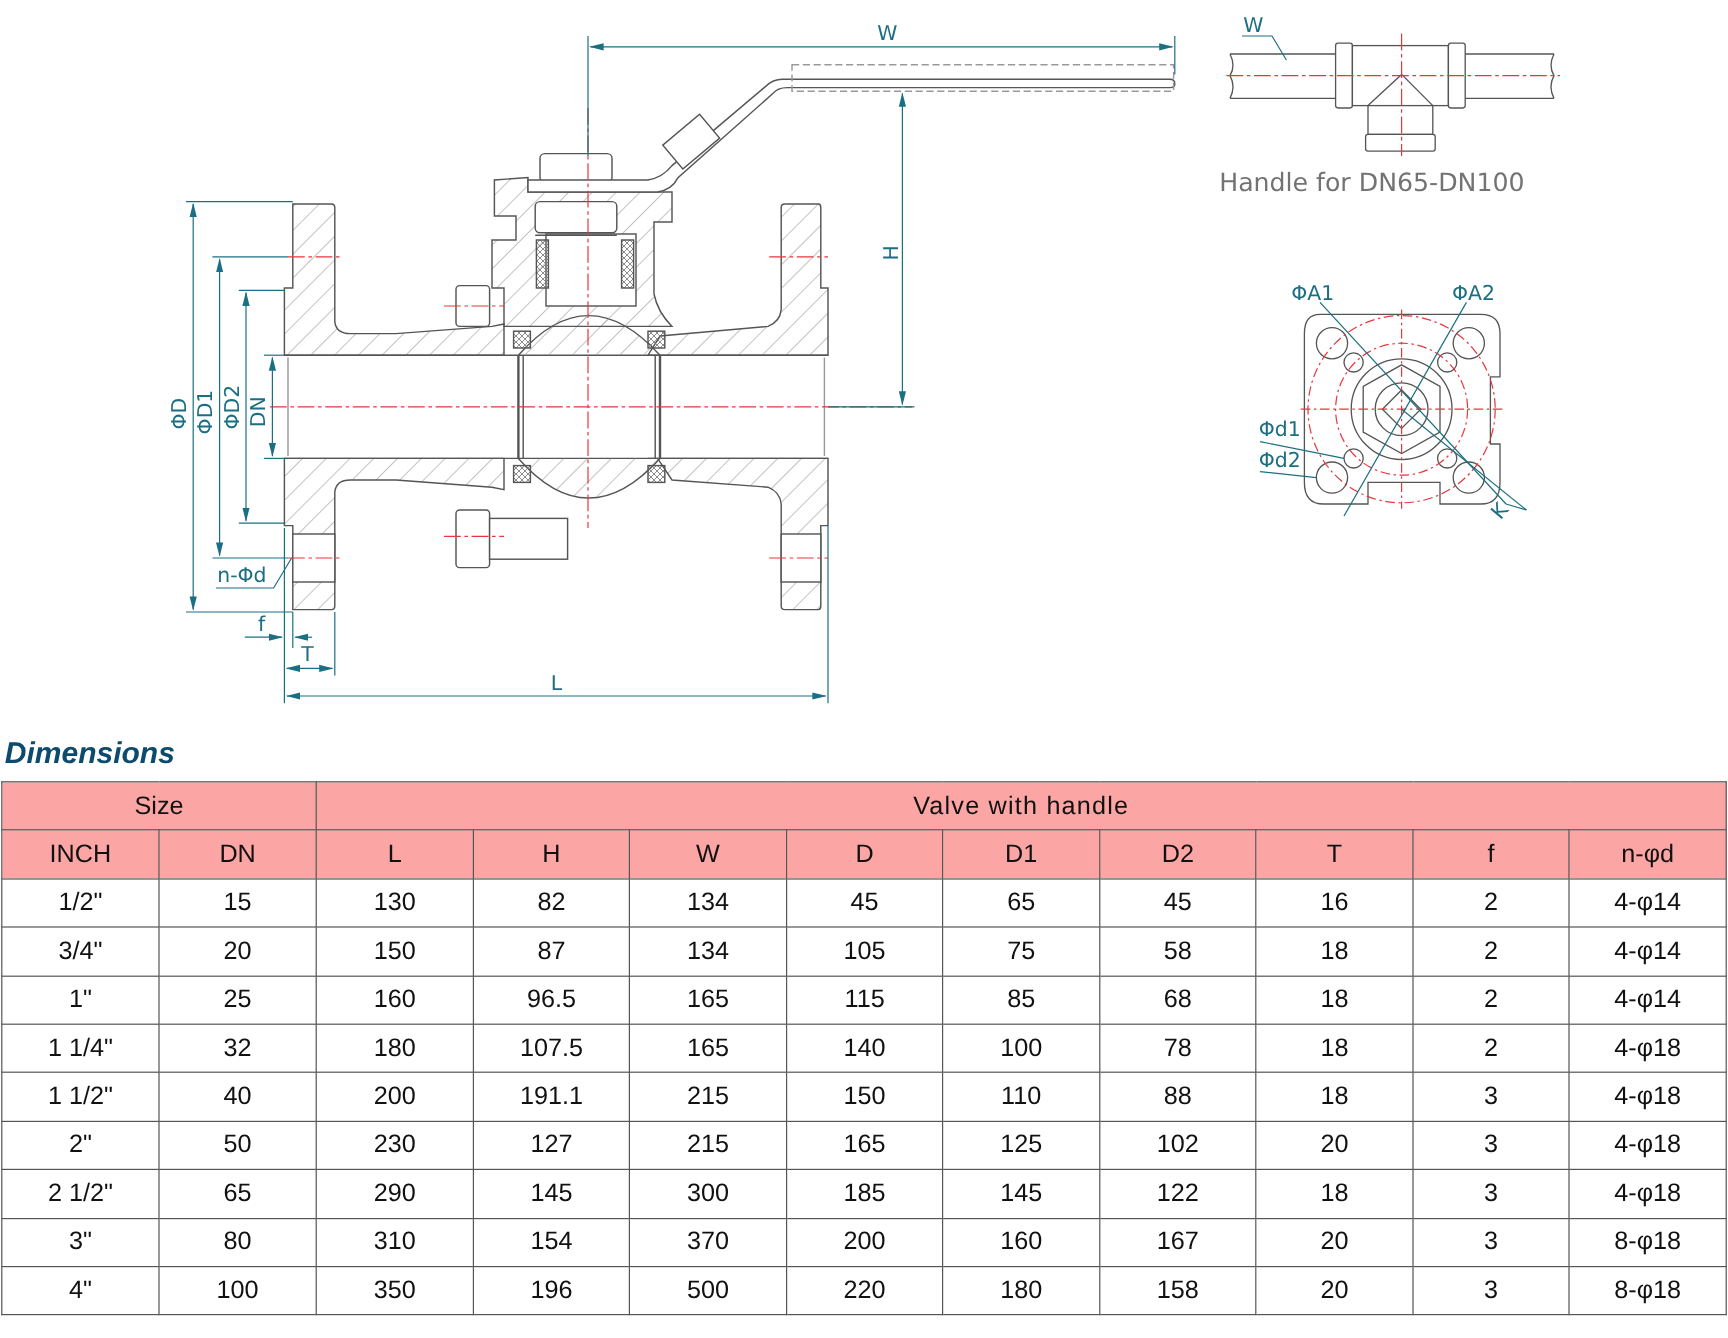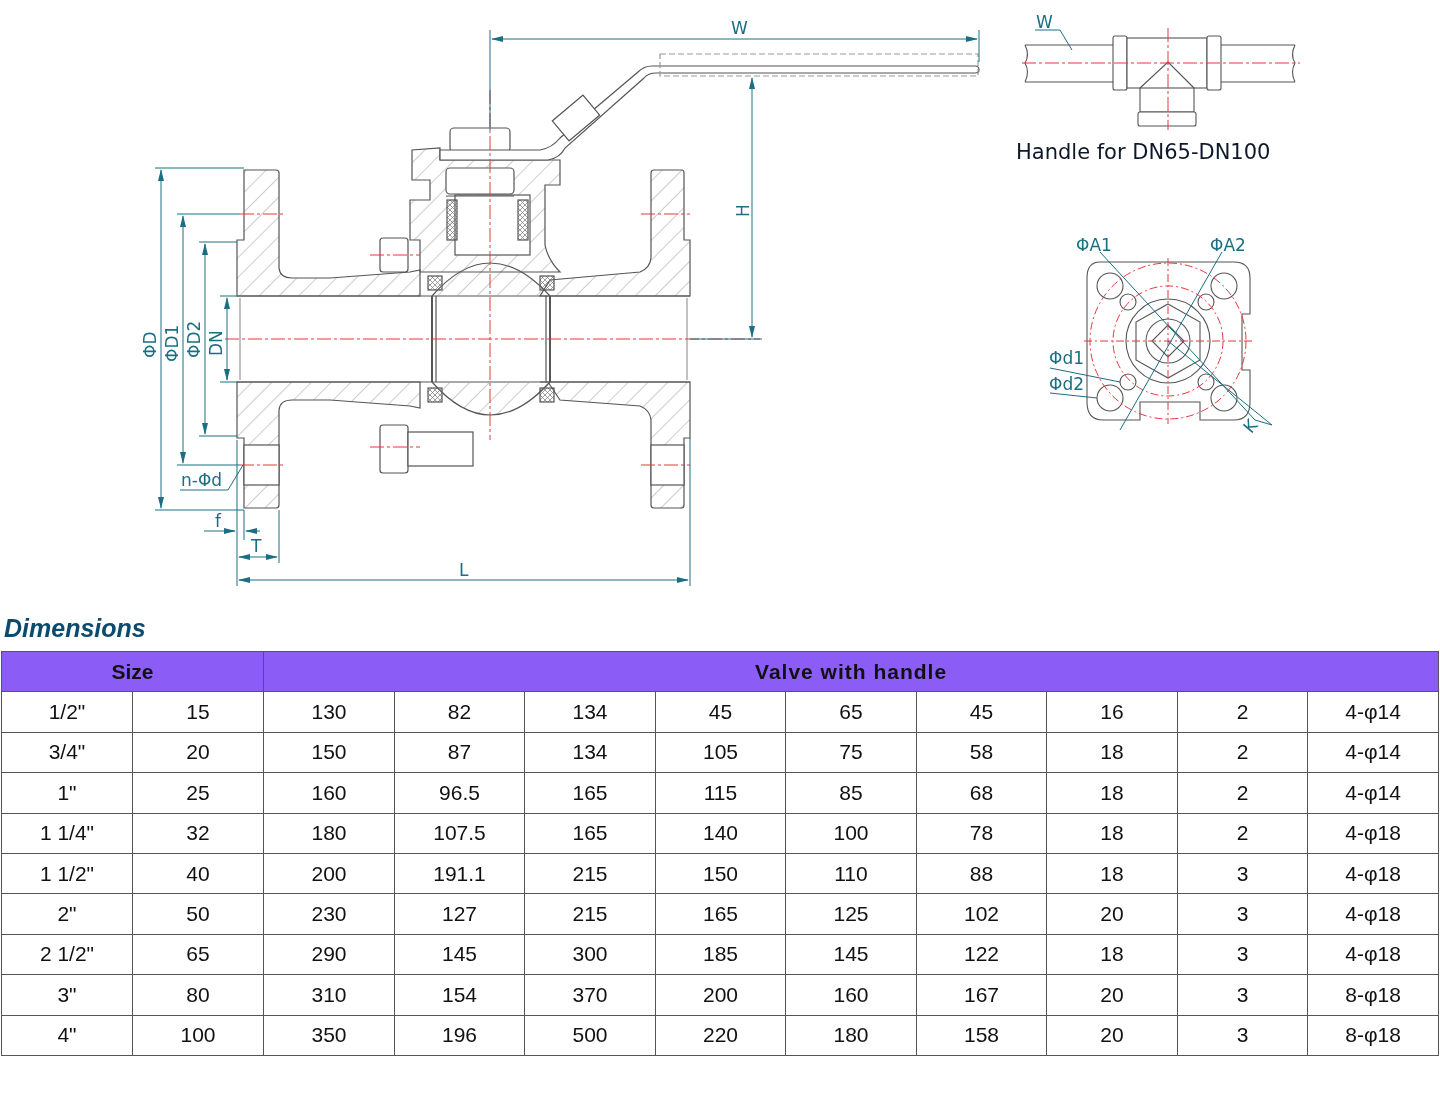--- a/index.html
+++ b/index.html
@@ -1,25 +1,25 @@
 <!DOCTYPE html>
 <html><head>
 <meta charset="utf-8">
 <style>
   html, body { margin: 0; padding: 0; background: #ffffff; }
   body { width: 1440px; height: 1115px; position: relative; overflow: hidden; font-family: "Liberation Sans", sans-serif; }
   .drawing { position: absolute; left: 0; top: 0; width: 1440px; height: 600px; }
   .drawing svg { position: absolute; left: 0; top: 0; }
   .dim-label { position: absolute; color: #1b6f82; font-family: "DejaVu Sans", sans-serif; font-size: 17px; line-height: 1; white-space: nowrap; }
   .dim-label.vert { transform: rotate(-90deg); transform-origin: left top; }
-  .caption { position: absolute; left: 1016px; top: 140px; color: #0f172a; font-family: "DejaVu Sans", sans-serif; font-size: 21px; white-space: nowrap; }
+  .caption { position: absolute; left: 1016px; top: 140px; color: #737373; font-family: "DejaVu Sans", sans-serif; font-size: 21px; white-space: nowrap; }
   .section-title { position: absolute; left: 4px; top: 614px; color: #0c4a6e; font-family: "Liberation Sans", sans-serif; font-weight: bold; font-style: italic; font-size: 25px; }
   table.dims { position: absolute; left: 1px; top: 651px; border-collapse: collapse; table-layout: fixed; width: 1437px; }
   table.dims td, table.dims th { border: 1.5px solid #555; height: 39.4px; padding: 0; text-align: center; font-size: 21px; color: #111; }
-  table.dims th { background: #8b5cf6; font-weight: bold; }
+  table.dims th { background: #fca5a5; font-weight: normal; }
   table.dims td { background: #ffffff; font-weight: normal; }
   table.dims th.spaced { letter-spacing: 1px; }
 </style>
 </head>
 <body>
 
 <div class="drawing">
   <svg width="1440" height="600" viewBox="0 0 1440 600">
     <defs>
       <pattern id="hatch" patternUnits="userSpaceOnUse" width="14" height="14" patternTransform="rotate(45)">
@@ -211,20 +211,33 @@
       <col style="width:130px">
       <col style="width:131px">
       <col style="width:130px">
       <col style="width:131px">
   </colgroup>
   <thead>
     <tr>
       <th colspan="2">Size</th>
       <th colspan="9" class="spaced">Valve with handle</th>
     </tr>
+    <tr id="col-header-row">
+        <th>INCH</th>
+        <th>DN</th>
+        <th>L</th>
+        <th>H</th>
+        <th>W</th>
+        <th>D</th>
+        <th>D1</th>
+        <th>D2</th>
+        <th>T</th>
+        <th>f</th>
+        <th>n-φd</th>
+      </tr>
   </thead>
   <tbody id="table-body">
       <tr>
         <td>1/2"</td>
         <td>15</td>
         <td>130</td>
         <td>82</td>
         <td>134</td>
         <td>45</td>
         <td>65</td>

